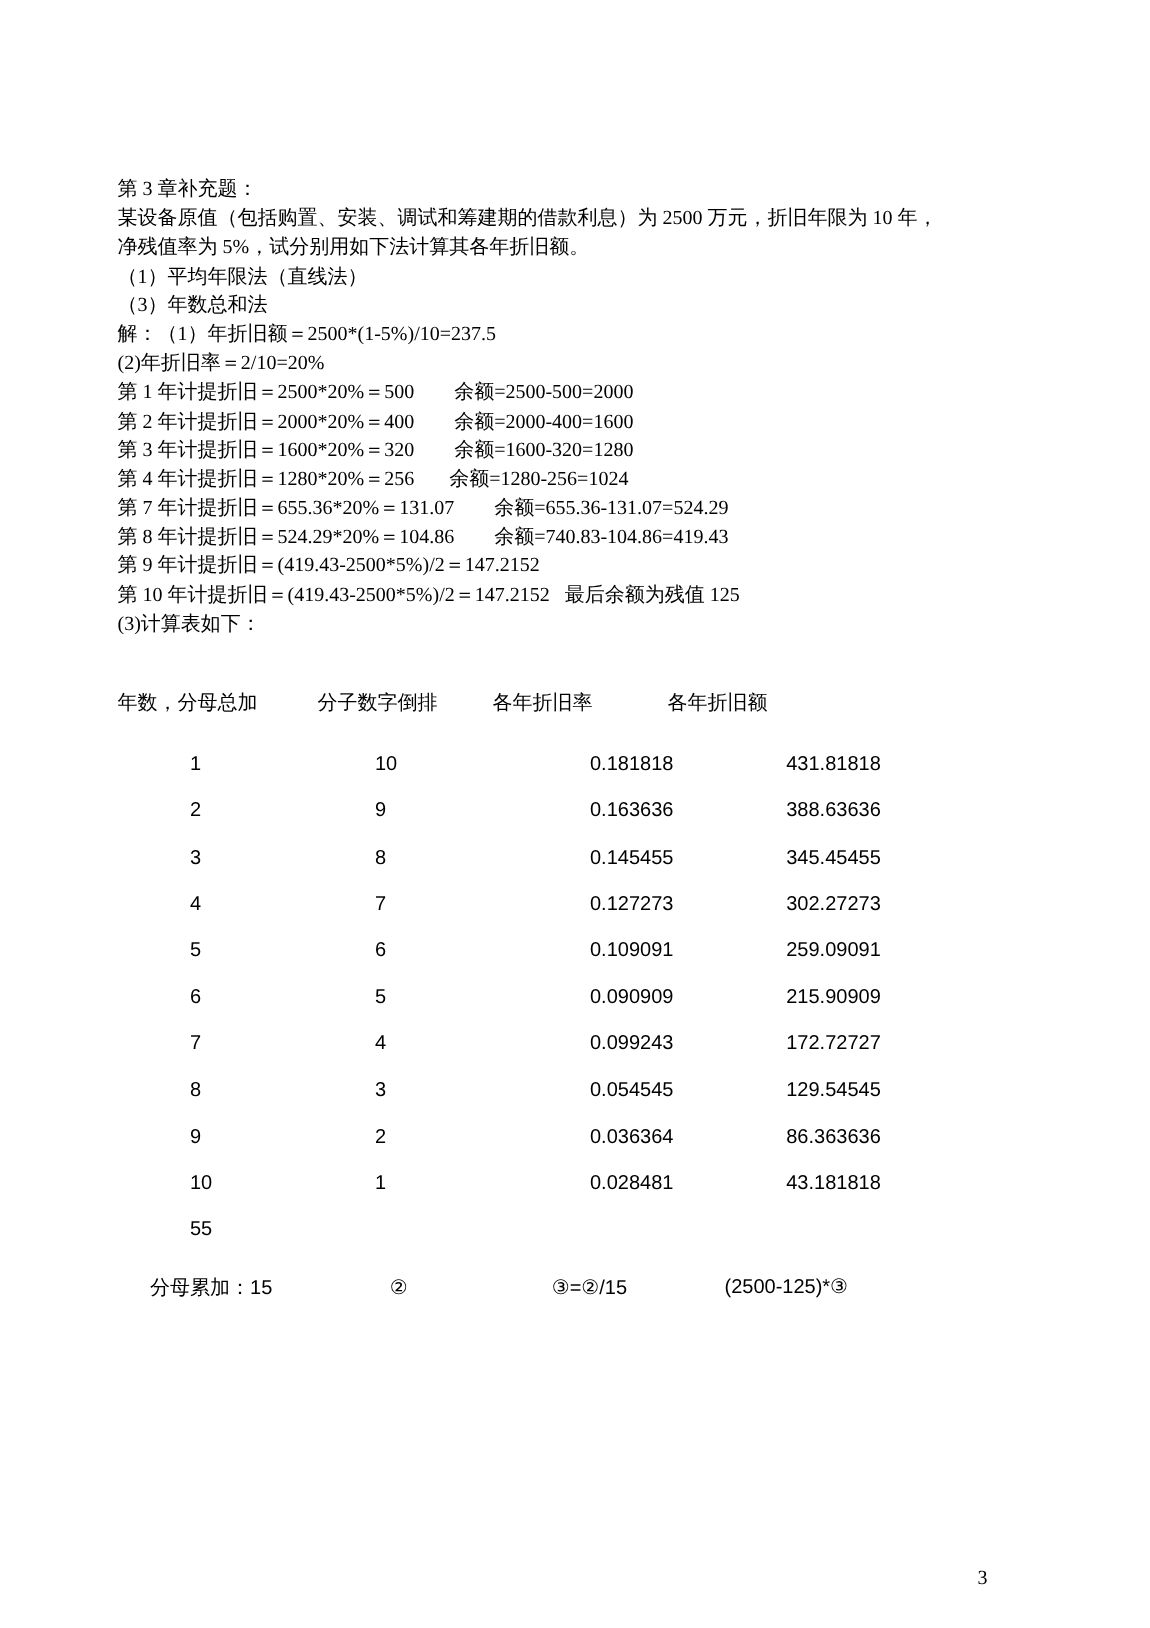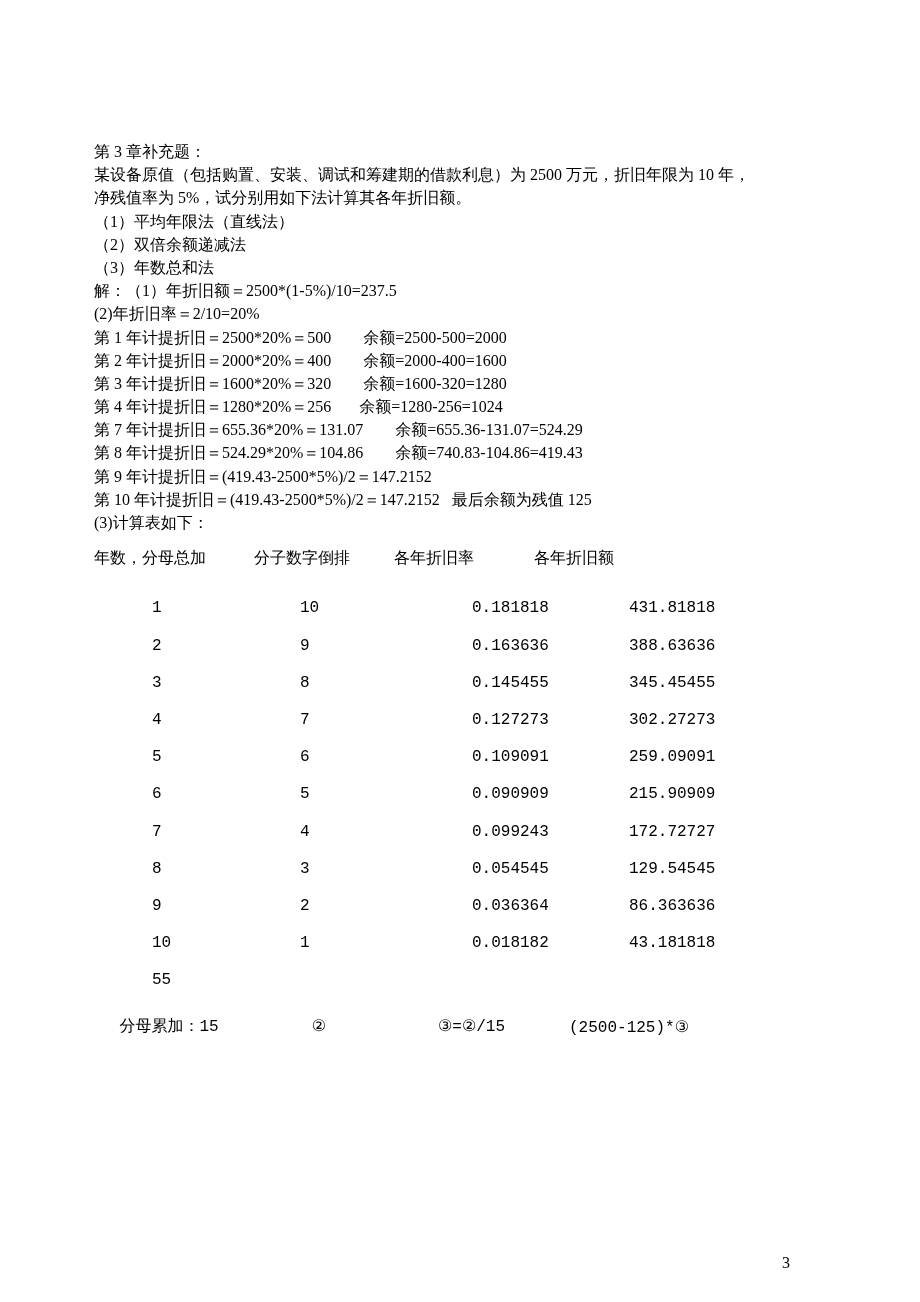--- a/index.html
+++ b/index.html
@@ -14,22 +14,22 @@
     position: relative;
   }
   .page {
     padding: 140px 120px 0 94px;
     line-height: 1.45;
   }
   .line {
     white-space: pre-wrap;
   }
   .table-wrap {
-    margin-top: 14px;
-    font-family: Liberation Mono, monospace;
+    margin-top: 40px;
+    font-family: Liberation Sans, sans-serif;
   }
   .col1 { width: 160px; text-align: left; padding-left: 6px; }
   .col2 { width: 140px; text-align: left; }
   .col3 { width: 140px; text-align: left; }
   .col4 { width: 160px; text-align: left; }
   .header-row {
     display: flex;
     margin-bottom: 26px;
   }
   .header-row .col1 { width:160px; text-align:left; padding-left:0;}
@@ -67,21 +67,20 @@
 </style>
 </head>
 <body>
 
 <div class="page">
 
   <div class="line">第 3 章补充题：</div>
   <div class="line">某设备原值（包括购置、安装、调试和筹建期的借款利息）为 2500 万元，折旧年限为 10 年，</div>
   <div class="line">净残值率为 5%，试分别用如下法计算其各年折旧额。</div>
   <div class="line">（1）平均年限法（直线法）</div>
-  <div class="line">（2）双倍余额递减法</div>
   <div class="line">（3）年数总和法</div>
   <div class="line">解：（1）年折旧额＝2500*(1-5%)/10=237.5</div>
 
   <div class="line">(2)年折旧率＝2/10=20%</div>
   <div class="line">第 1 年计提折旧＝2500*20%＝500        余额=2500-500=2000</div>
   <div class="line">第 2 年计提折旧＝2000*20%＝400        余额=2000-400=1600</div>
   <div class="line">第 3 年计提折旧＝1600*20%＝320        余额=1600-320=1280</div>
   <div class="line">第 4 年计提折旧＝1280*20%＝256       余额=1280-256=1024</div>
   <div class="line">第 7 年计提折旧＝655.36*20%＝131.07        余额=655.36-131.07=524.29</div>
   <div class="line">第 8 年计提折旧＝524.29*20%＝104.86        余额=740.83-104.86=419.43</div>
@@ -149,21 +148,21 @@
         </div>
         <div class="data-row">
           <div class="c1">9</div>
           <div class="c2">2</div>
           <div class="c3">0.036364</div>
           <div class="c4">86.363636</div>
         </div>
         <div class="data-row">
           <div class="c1">10</div>
           <div class="c2">1</div>
-          <div class="c3">0.018182</div>
+          <div class="c3">0.028481</div>
           <div class="c4">43.181818</div>
         </div>
       </div>
 
     <div class="sumrow">
       <div class="c1">55</div>
     </div>
 
     <div class="footer-row">
       <div class="f1">分母累加：15</div>

